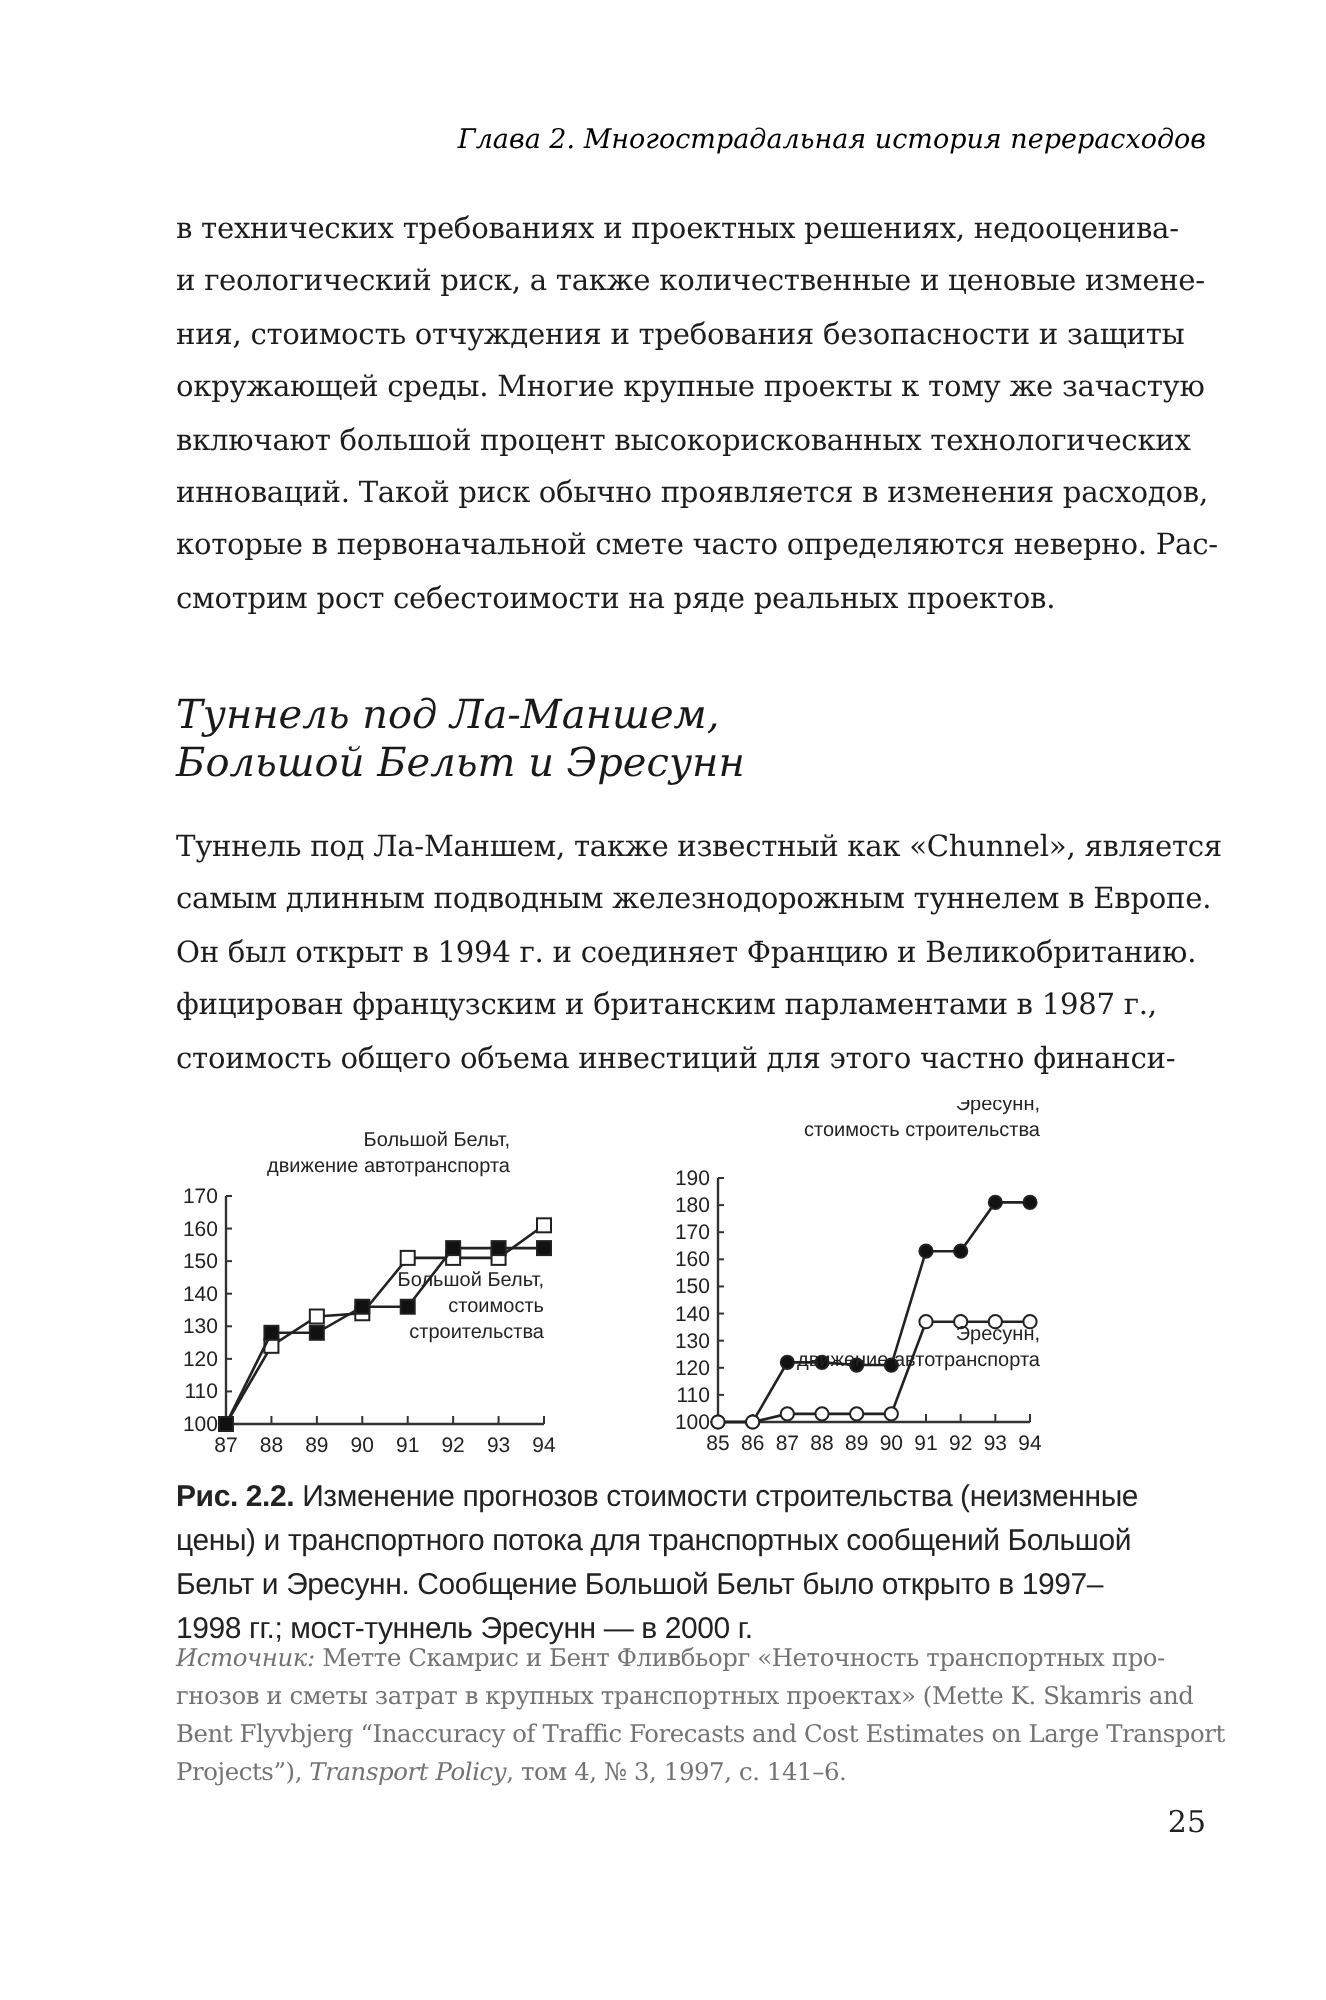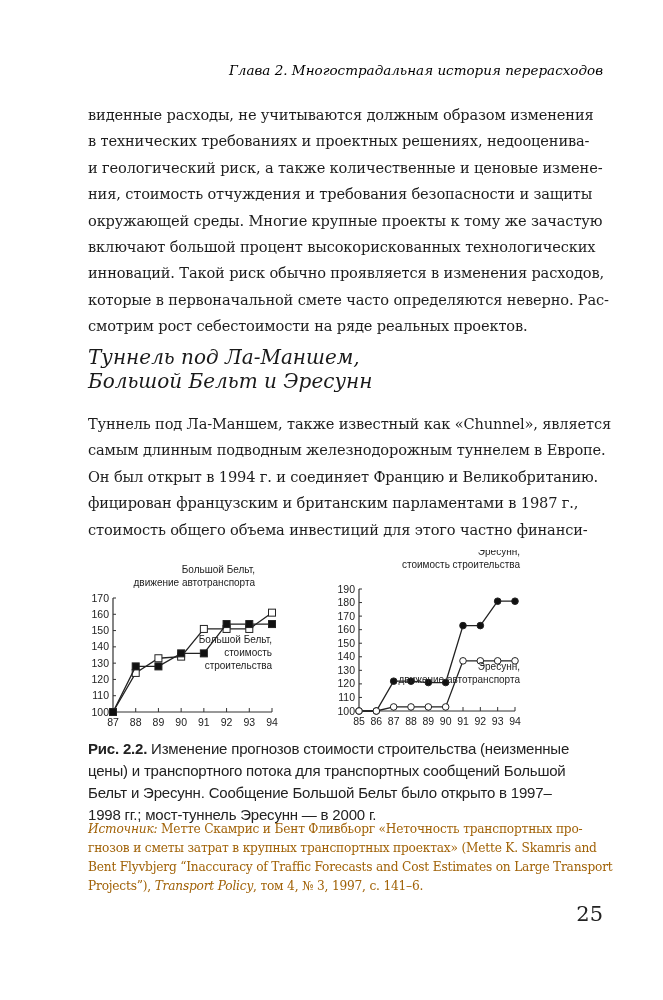--- a/index.html
+++ b/index.html
@@ -8,35 +8,34 @@
   .body-text { position:absolute; left:88px; width:488px; font-family:"DejaVu Serif", serif; font-size:14.6px; line-height:26.4px; text-align:justify; color:#1d1d1d; letter-spacing:-0.15px; }
   .body-text .ln { display:block; white-space:nowrap; text-align-last:justify; text-align:justify; }
   .body-text .ln.last { text-align-last:left; }
   #para1 { top:102px; }
   #para2 { top:411px; }
   .section-title { position:absolute; top:345px; left:88px; width:488px; text-align:left; font-family:"DejaVu Serif", serif; font-style:italic; font-size:20px; line-height:24px; color:#1a1a1a; }
   .charts { position:absolute; left:0; top:550px; width:663px; height:185px; }
   .charts svg { position:absolute; left:0; top:0; }
   .caption { position:absolute; top:738px; left:88px; width:490px; font-family:"Liberation Sans", sans-serif; font-size:15px; line-height:22px; color:#222; letter-spacing:-0.2px; }
   .caption .fig-label { font-weight:bold; }
-  .source { position:absolute; top:820px; left:88px; width:490px; font-family:"DejaVu Serif", serif; font-size:12.2px; line-height:19px; color:#a16207; letter-spacing:-0.2px; }
+  .source { position:absolute; top:820px; left:88px; width:490px; font-family:"DejaVu Serif", serif; font-size:12.2px; line-height:19px; color:#737373; letter-spacing:-0.2px; }
   .source .ln { display:block; white-space:nowrap; text-align:justify; text-align-last:justify; }
   .source .ln.last { text-align-last:left; }
   .source i { font-style:italic; }
-  .page-number { position:absolute; top:902px; right:60px; font-family:"DejaVu Serif", serif; font-size:21px; color:#222; }
+  .page-number { position:absolute; top:902px; right:60px; font-family:"DejaVu Serif", serif; font-size:15px; color:#222; }
   .ax-text { font-family:"Liberation Sans", sans-serif; font-size:10.5px; fill:#222; }
   .legend-text { font-family:"Liberation Sans", sans-serif; font-size:10px; fill:#222; }
 </style>
 </head>
 <body>
 
 <div class="running-head">Глава 2. Многострадальная история перерасходов</div>
 
 <div class="body-text" id="para1">
-    <span class="ln">виденные расходы, не учитываются должным образом изменения</span>
     <span class="ln">в технических требованиях и проектных решениях, недооценива-</span>
     <span class="ln">и геологический риск, а также количественные и ценовые измене-</span>
     <span class="ln">ния, стоимость отчуждения и требования безопасности и защиты</span>
     <span class="ln">окружающей среды. Многие крупные проекты к тому же зачастую</span>
     <span class="ln">включают большой процент высокорискованных технологических</span>
     <span class="ln">инноваций. Такой риск обычно проявляется в изменения расходов,</span>
     <span class="ln">которые в первоначальной смете часто определяются неверно. Рас-</span>
     <span class="ln last">смотрим рост себестоимости на ряде реальных проектов.</span>
   </div>
 

